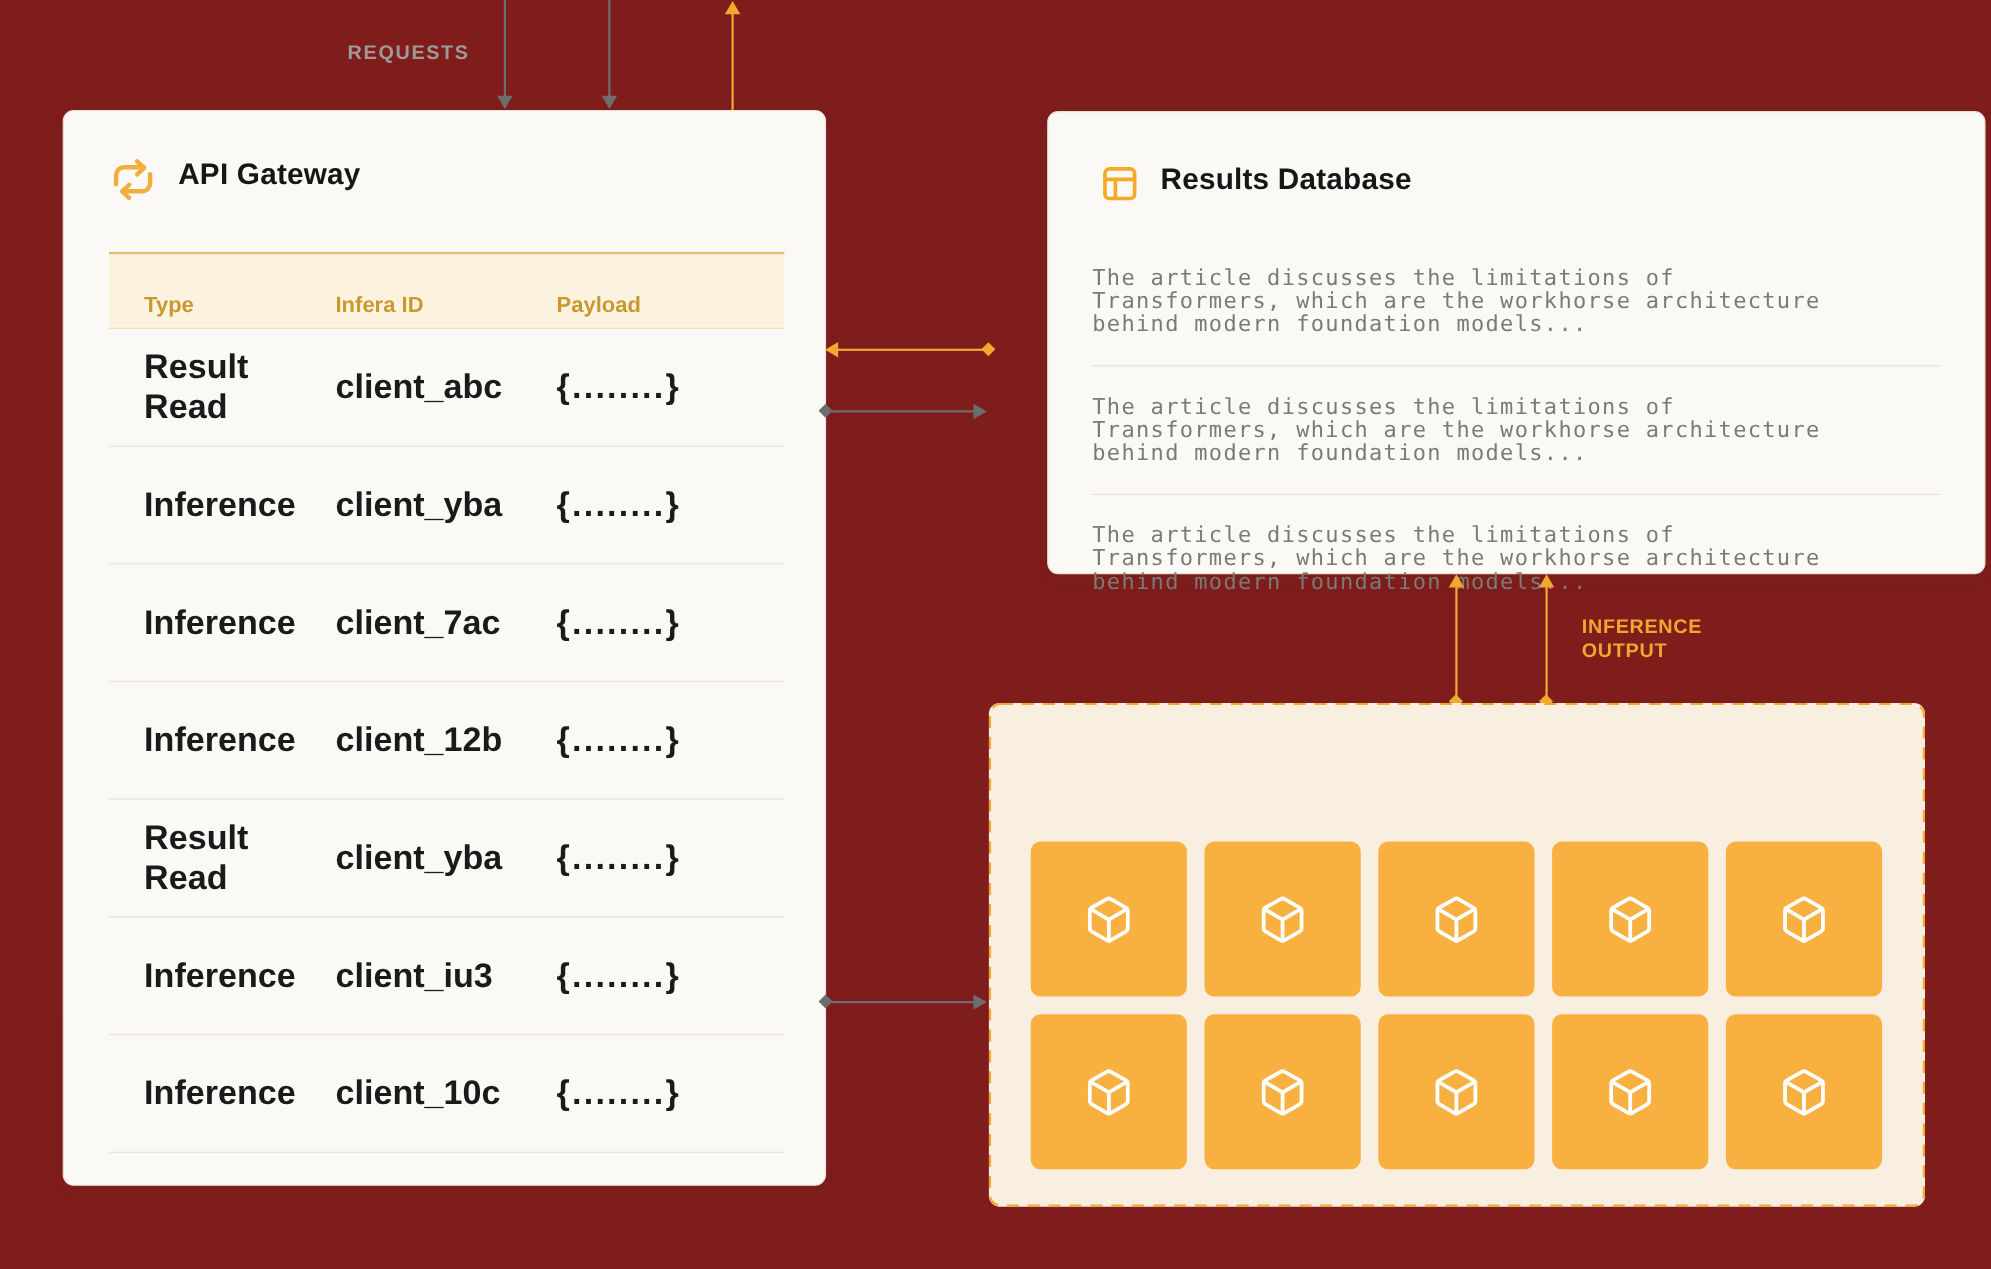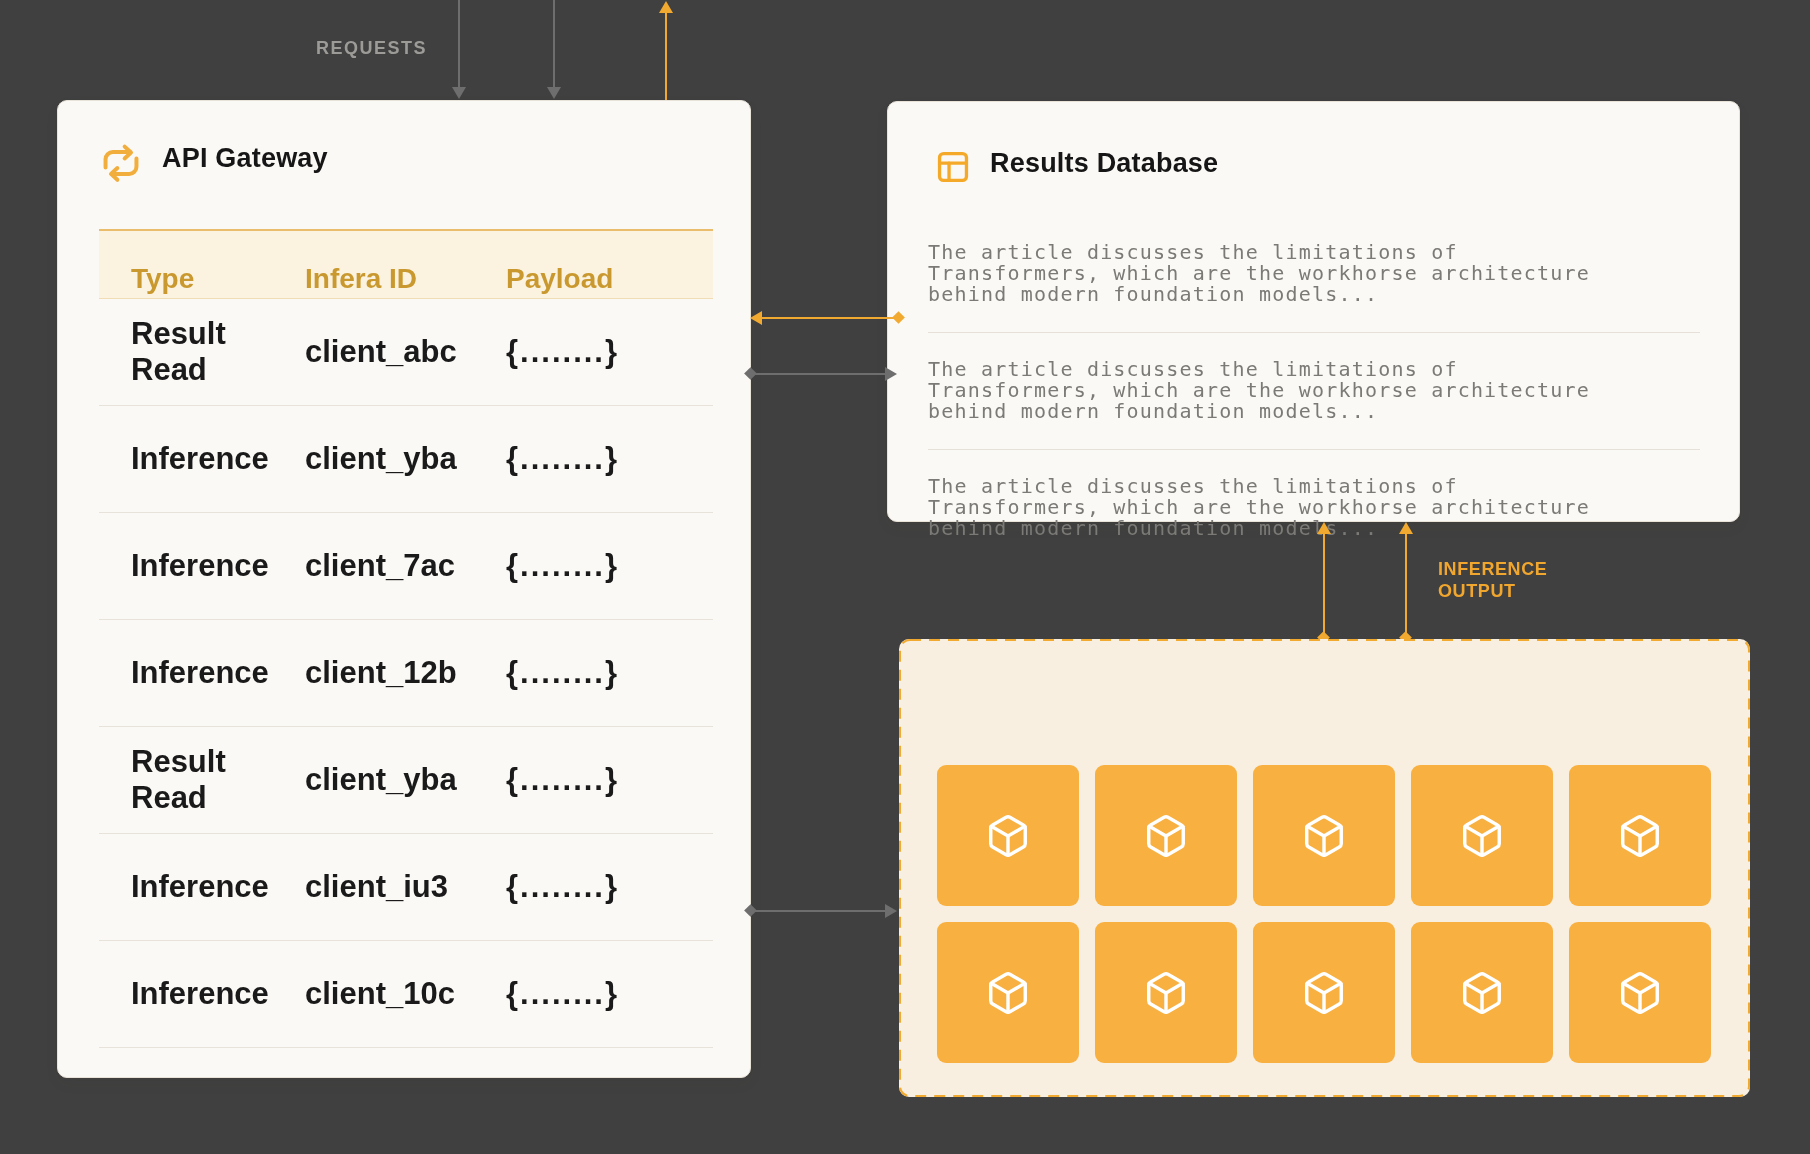--- a/index.html
+++ b/index.html
@@ -1,34 +1,34 @@
 <!DOCTYPE html>
 <html><head>
 <meta charset="utf-8">
 <style>
   html,body{margin:0;padding:0;background:#f3f0eb;}
-  .canvas{position:relative;width:1810px;height:1154px;background:#404040;overflow:hidden;
+  .canvas{position:relative;width:1810px;height:1154px;background:#7f1d1d;overflow:hidden;
           font-family:"Liberation Sans",sans-serif;color:#1a1a1a;}
 
   
   .card{position:absolute;background:#fbf9f5;border:1px solid #e8e3d9;border-radius:10px;
         box-shadow:0 1px 3px rgba(80,65,35,.05),0 6px 14px rgba(80,65,35,.05);}
   .api-card{left:57px;top:100px;width:692px;height:976px;}
-  .db-card{left:887px;top:101px;width:851px;height:419px;}
+  .db-card{left:952px;top:101px;width:851px;height:419px;}
 
   .card-header{position:absolute;display:flex;gap:18px;}
   .api-card .card-header{left:40px;top:42px;}
   .db-card .card-header{left:46px;top:46px;}
   .card-title{font-size:27px;font-weight:700;letter-spacing:.2px;color:#161616;}
 
   
   .table{position:absolute;left:41px;top:128px;width:614px;}
   .thead{display:flex;align-items:center;height:70px;background:#fbf2e0;
          border-top:2px solid #e9bd6c;border-bottom:1px solid #f0ddb5;box-sizing:border-box;}
-  .th{font-size:28px;font-weight:700;color:#c9992f;margin-top:28px;}
+  .th{font-size:20px;font-weight:700;color:#c9992f;margin-top:28px;}
   .trow{display:flex;align-items:center;height:107px;border-bottom:1px solid #e7e3da;
         font-size:31px;font-weight:700;color:#1a1a1a;box-sizing:border-box;}
   .c1{width:206px;padding-left:32px;box-sizing:border-box;}
   .c2{width:201px;}
   .c3{flex:1;}
   .payload{letter-spacing:2px;}
 
   
   .db-entries{position:absolute;left:40px;top:114px;width:772px;}
   .db-entry{padding:26px 0 27px 0;font-family:"DejaVu Sans Mono",monospace;

